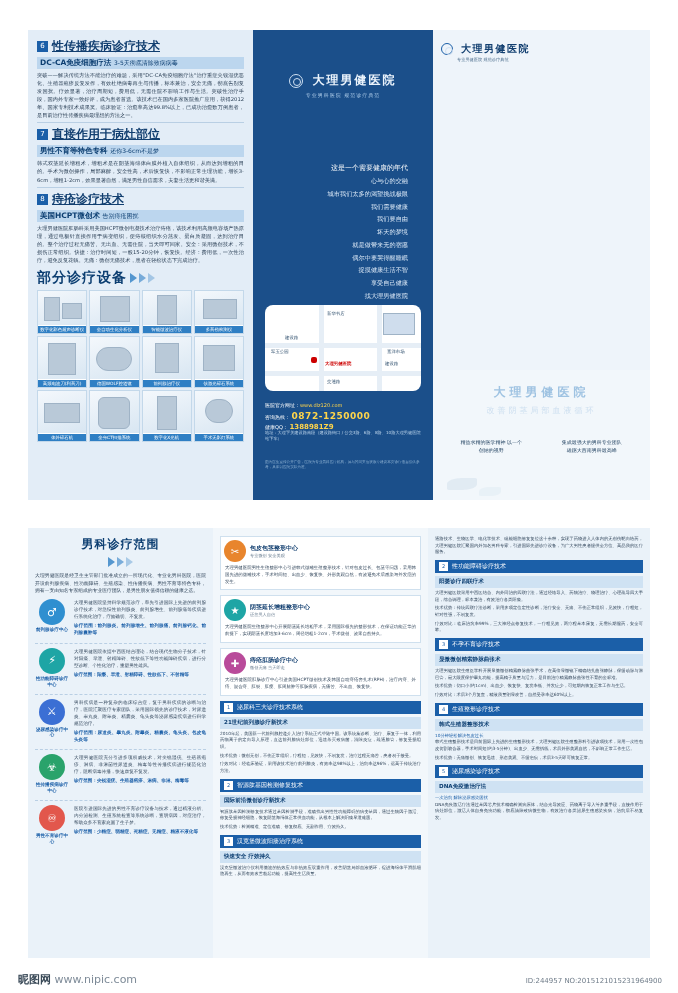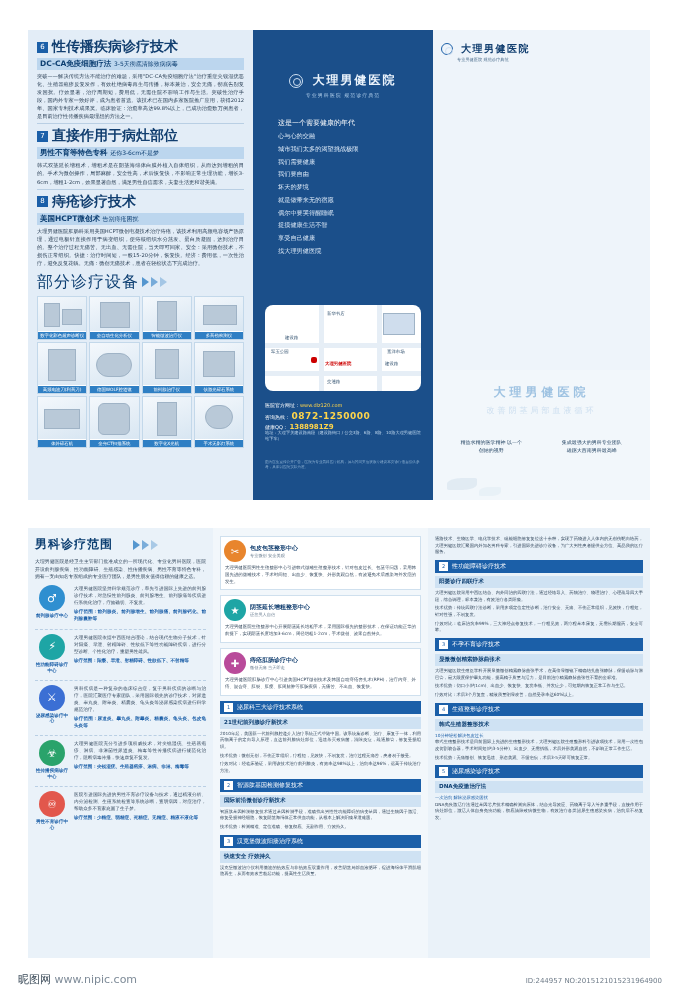--- a/index.html
+++ b/index.html
@@ -12,28 +12,28 @@
   .top-brochure { position:absolute; left:28px; top:30px; width:622px; height:470px; background:#dfeaf5; }
 
   
   .panel-left { position:absolute; left:0; top:0; width:225px; height:470px; background:#e3edf7; padding:8px 9px; }
   .panel-mid  { position:absolute; left:225px; top:0; width:180px; height:470px; background:#1b4f8a; }
   .panel-right{ position:absolute; left:405px; top:0; width:217px; height:470px; background:#eef4fa; overflow:hidden; }
 
   
   .sec-head { display:flex; align-items:center; gap:4px; margin-bottom:2px; }
   .sec-num { width:11px; height:11px; background:#1b5fa8; color:#fff; font-size:7px; line-height:11px; text-align:center; }
-  .sec-title { font-size:14px; color:#123f70; font-weight:bold; }
+  .sec-title { font-size:12px; color:#123f70; font-weight:bold;text-decoration:underline; }
   .sub-bar { background:#bcd6ee; color:#0d3f72; font-size:7.5px; font-weight:bold; padding:1px 3px; margin:2px 0; }
   .body-txt { font-size:5.2px; line-height:1.55; color:#2a3f55; text-align:justify; }
   .ul-line { border-bottom:1px solid #b9cfe4; margin:3px 0; }
 
   
   .equip-head { display:flex; align-items:center; gap:3px; margin:5px 0 3px; }
-  .equip-title { font-size:16px; font-weight:normal; color:#0d3f72; letter-spacing:1px; }
+  .equip-title { font-size:14px; font-weight:bold; color:#0d3f72; letter-spacing:1px; }
   .arrows { display:flex; gap:2px; }
   .arrow { width:0;height:0;border-top:5px solid transparent;border-bottom:5px solid transparent;border-left:7px solid #2f7fc4; opacity:.8;}
   .arrow:nth-child(2){opacity:.6}
   .arrow:nth-child(3){opacity:.35}
 
   .equip-grid { display:grid; grid-template-columns:repeat(4,1fr); gap:2px; }
   .equip-cell { background:#fff; border:1px solid #c3d8ea; height:44px; position:relative; overflow:hidden; }
   .equip-cap { position:absolute; left:0; right:0; bottom:0; background:#2f7fc4; color:#fff; font-size:4.4px; text-align:center; padding:1px 0; }
   .equip-pic { position:absolute; left:0; top:0; right:0; bottom:8px; background:linear-gradient(160deg,#f4f8fc,#d8e6f2); }
   .mach { position:absolute; background:#b9c9d8; border:1px solid #9fb3c6; }
@@ -41,21 +41,21 @@
   .equip-grid2 { display:grid; grid-template-columns:repeat(4,1fr); gap:2px; margin-top:2px; }
   .equip-cell2 { background:#fff; border:1px solid #c3d8ea; height:52px; position:relative; overflow:hidden; }
 
   
   .logo-wrap { text-align:center; margin-top:40px; }
   .logo-badge { width:14px;height:14px;border:1.4px solid #cfe0f2; border-radius:50%; display:inline-block; position:relative; vertical-align:middle;}
   .logo-badge:before{content:"";position:absolute;left:3px;top:3px;width:6px;height:6px;border:1.2px solid #cfe0f2;border-radius:50%;}
   .logo-name { display:inline-block; vertical-align:middle; margin-left:4px; color:#eaf3fc; font-size:12px; font-weight:bold; letter-spacing:2px; font-family:"DejaVu Serif","Liberation Serif",serif;}
   .logo-sub { color:#a9c8e6; font-size:5px; letter-spacing:1px; margin-top:3px; }
 
-  .poem { margin:18px auto 0; width:130px; color:#dce9f7; font-size:6.2px; line-height:2.05; text-align:left; }
+  .poem { margin:63px auto 0; width:130px; color:#dce9f7; font-size:6.2px; line-height:2.05; text-align:right; }
   .poem .first { font-size:7px; color:#ffffff; }
 
   .map-box { position:absolute; left:12px; top:275px; width:156px; height:86px; background:#fff; border-radius:8px; overflow:hidden; }
   .map-road { position:absolute; background:#e6eef6; }
   .map-lbl { position:absolute; font-size:4.4px; color:#2f4f6d; }
   .map-star { position:absolute; background:#c00; color:#fff; font-size:4px; padding:1px 2px; border-radius:2px;}
 
   .tel-line { position:absolute; left:12px; top:372px; width:156px; color:#fff; font-size:5px; }
   .tel-num { color:#ffd54a; font-size:9px; font-weight:bold; letter-spacing:.5px; }
   .tel-num2 { color:#ffd54a; font-size:7px; font-weight:bold; }
@@ -84,21 +84,21 @@
   .fish { position:absolute; left:14px; bottom:10px; width:30px; height:12px; background:#dfe9f2; border-radius:50% 10% 50% 10%; opacity:.9;}
   .fish2{ position:absolute; left:46px; bottom:4px; width:22px; height:9px; background:#e7eff6; border-radius:50% 10% 50% 10%; opacity:.9;}
 
   
   .bot-brochure { position:absolute; left:28px; top:528px; width:622px; height:430px; background:#eaf1f8; }
   .bcol { position:absolute; top:0; height:430px; padding:8px 7px; }
   .bcol1 { left:0; width:185px; background:#eaf2f9; }
   .bcol2 { left:185px; width:215px; background:#f2f7fb; }
   .bcol3 { left:400px; width:222px; background:#eaf2f9; }
 
-  .bighead { display:flex; align-items:center; gap:20px; margin-bottom:5px; }
+  .bighead { display:flex; align-items:center; gap:4px; margin-bottom:5px;flex-direction:column; }
   .bighead .t { font-size:12px; font-weight:bold; color:#0d3f72; letter-spacing:1px; }
 
   .lead { font-size:4.8px; line-height:1.6; color:#33475c; text-align:justify; margin-bottom:4px;}
 
   .dept-row { display:flex; gap:5px; align-items:flex-start; margin-bottom:6px; }
   .dept-badge { width:34px; flex:0 0 34px; text-align:center; }
   .dept-circle { width:26px;height:26px;border-radius:50%; margin:0 auto 2px; display:flex;align-items:center;justify-content:center; color:#fff; font-size:11px;}
   .dept-name { font-size:4.6px; color:#1b5fa8; line-height:1.3; font-weight:bold;}
   .dept-body { flex:1; font-size:4.6px; line-height:1.55; color:#33475c; text-align:justify;}
   .dept-body .k { color:#1b5fa8; font-weight:bold; }
@@ -110,21 +110,21 @@
   .card-title { font-size:6px; font-weight:bold; color:#123f70; }
   .card-sub { font-size:4.2px; color:#6b7f92; }
   .card-body { font-size:4.4px; line-height:1.55; color:#33475c; padding:0 4px 4px; text-align:justify;}
 
   .blue-bar { background:#1b5fa8; color:#fff; font-size:6px; padding:2px 4px; margin:4px 0 3px; display:flex; gap:4px; align-items:center;}
   .blue-bar .n { background:#fff; color:#1b5fa8; font-size:5px; width:9px;height:9px;line-height:9px;text-align:center;}
   .lt-bar { background:#cfe2f3; color:#0d3f72; font-size:5.6px; font-weight:bold; padding:2px 4px; margin:3px 0 2px;}
   .tiny { font-size:4.3px; line-height:1.55; color:#33475c; text-align:justify; }
 
   .footer-l { position:absolute; left:18px; bottom:6px; font-size:11px; color:#7e8b98; }
-  .footer-l .cn { color:#3a4a58; font-weight:normal;text-align:right; }
+  .footer-l .cn { color:#3a4a58; font-weight:bold;text-align:right; }
   .footer-r { position:absolute; right:16px; bottom:8px; font-size:7px; color:#6f7c89; }
 </style>
 </head>
 <body>
 
 <div class="page">
 
   <div class="top-brochure">
 
     <div class="panel-left">

